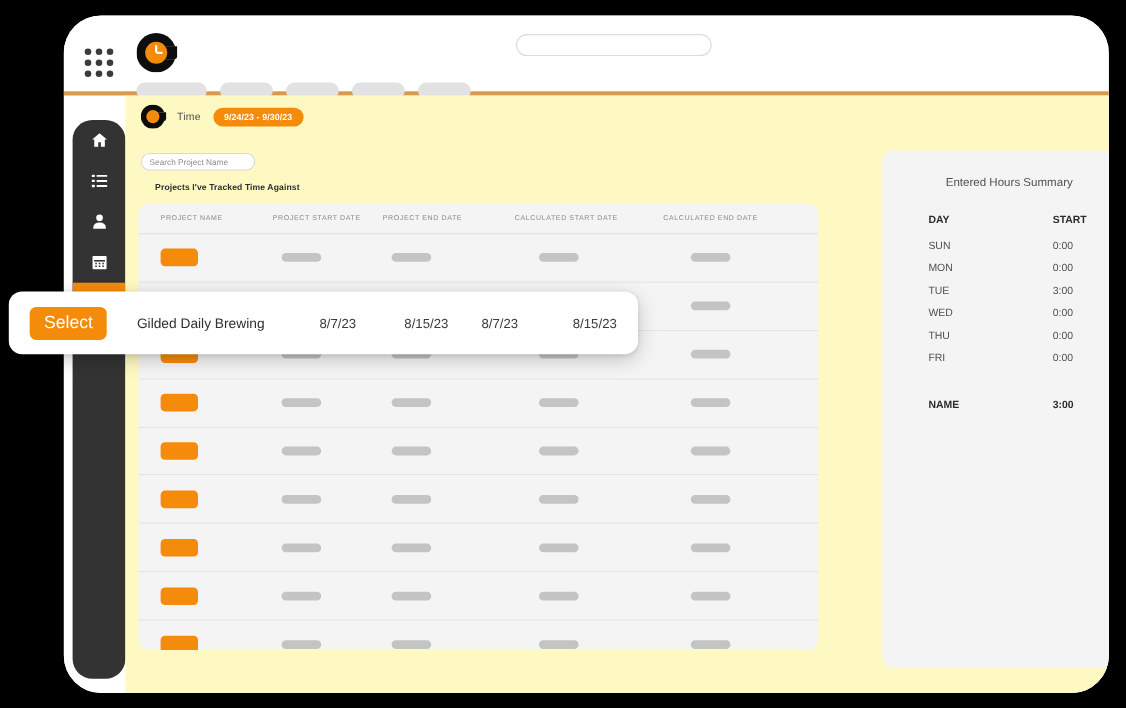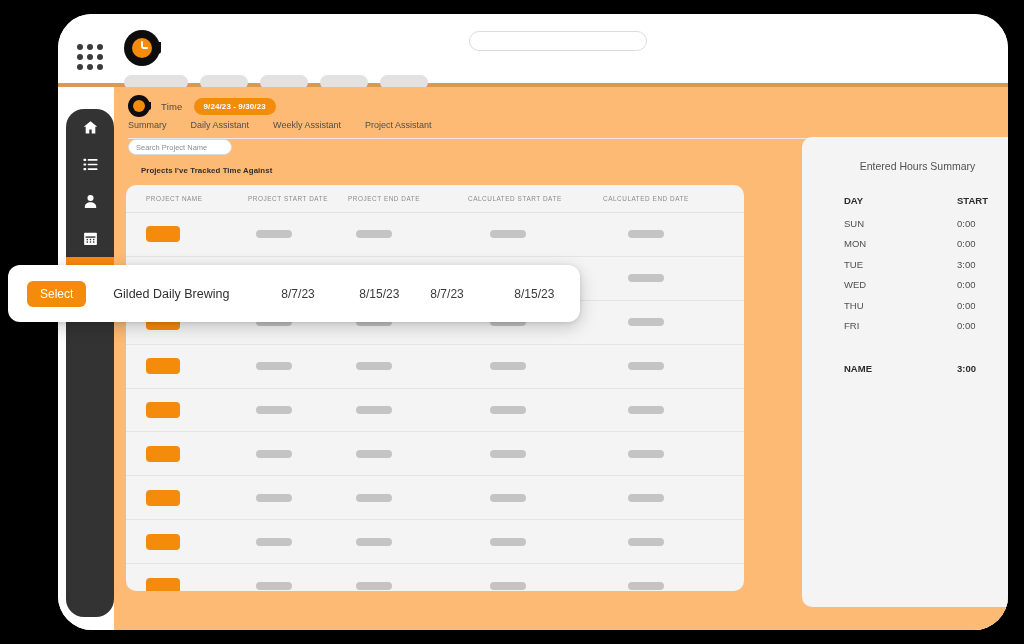--- a/index.html
+++ b/index.html
@@ -159,21 +159,21 @@
   .rail-item.active { background: #f58b0a; }
   .rail-item svg { width: 17px; height: 17px; fill: #ffffff; display:block; }
 
   
   .content {
     position: absolute;
     left: 56px;
     top: 0;
     right: 0;
     bottom: 0;
-    background: #fdba74;
+    background: #fef9c3;
   }
 
   .page-head {
     position: absolute;
     left: 14px;
     top: 8px;
     display: flex;
     align-items: center;
     gap: 11px;
   }
@@ -324,21 +324,21 @@
     border-radius: 12px;
     box-shadow: 0 5px 18px rgba(0,0,0,.20), 0 1px 4px rgba(0,0,0,.10);
     display: flex;
     align-items: center;
     z-index: 30;
   }
   .float-row .select-btn {
     margin-left: 19px;
     background: #f58b0a;
     color: #ffffff;
-    font-size: 12px;
+    font-size: 16px;
     padding: 6px 13px;
     border: none;
     border-radius: 6px;
     cursor: pointer;
     font-family: "Liberation Sans", sans-serif;
   }
   .float-row .fr-name {
     width: 168px;
     margin-left: 27px;
     font-size: 12.5px;
@@ -498,26 +498,20 @@
         <div class="page-head">
           <div class="mini-logo">
             <div class="c-ring"></div>
             <div class="c-notch"></div>
             <div class="c-hole"></div>
           </div>
           <div class="section-title">Time</div>
           <div class="date-badge">9/24/23 - 9/30/23</div>
         </div>
 
-        <div class="tabs">
-          <div class="tab">Summary</div>
-          <div class="tab">Daily Assistant</div>
-          <div class="tab">Weekly Assistant</div>
-          <div class="tab">Project Assistant</div>
-        </div>
 
         <div class="search-project">
           <span>Search Project Name</span>
         </div>
 
         <div class="table-caption">Projects I've Tracked Time Against</div>
 
         <div class="table-card">
           <div class="thead">
             <div class="th col-1">PROJECT NAME</div>

